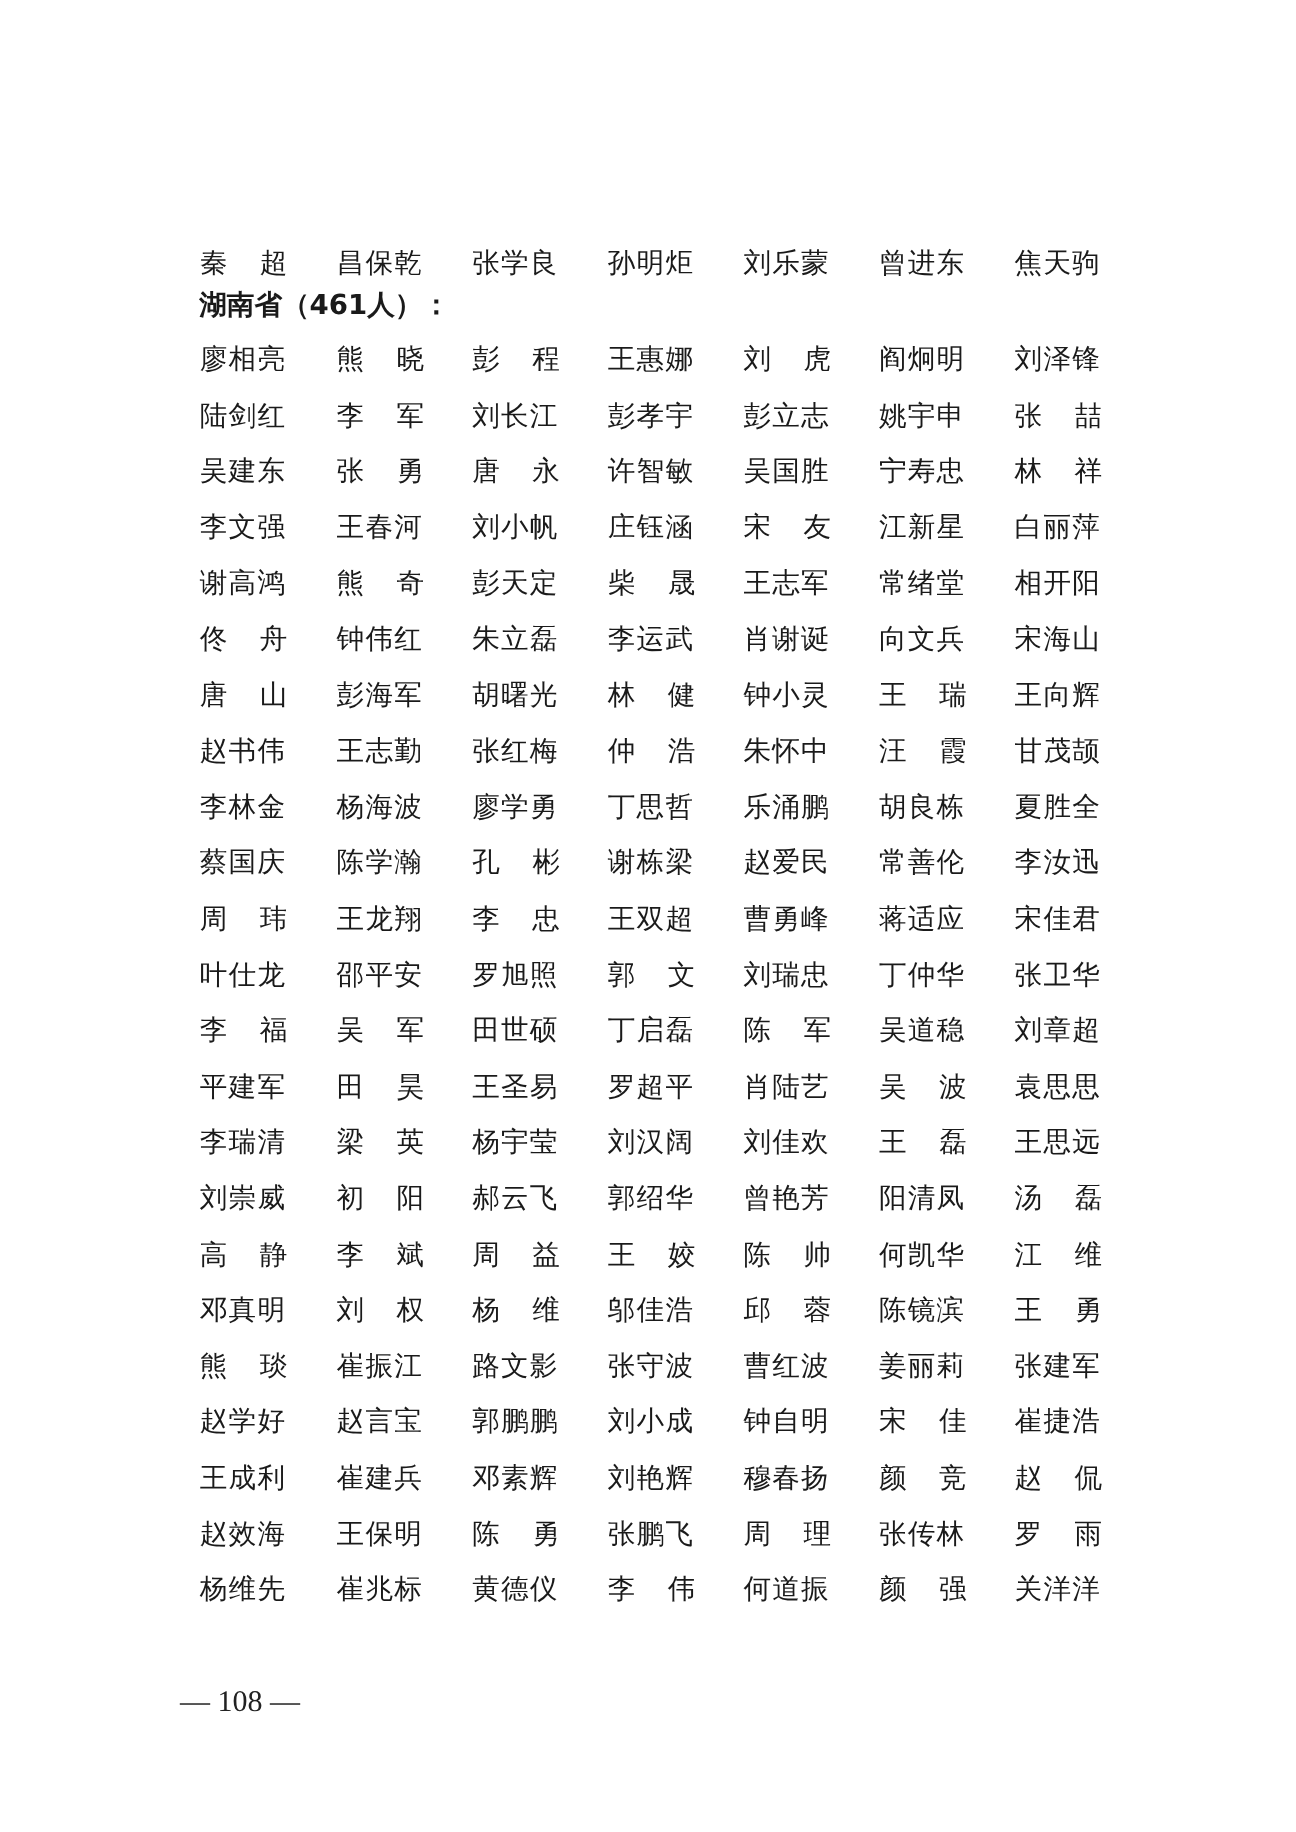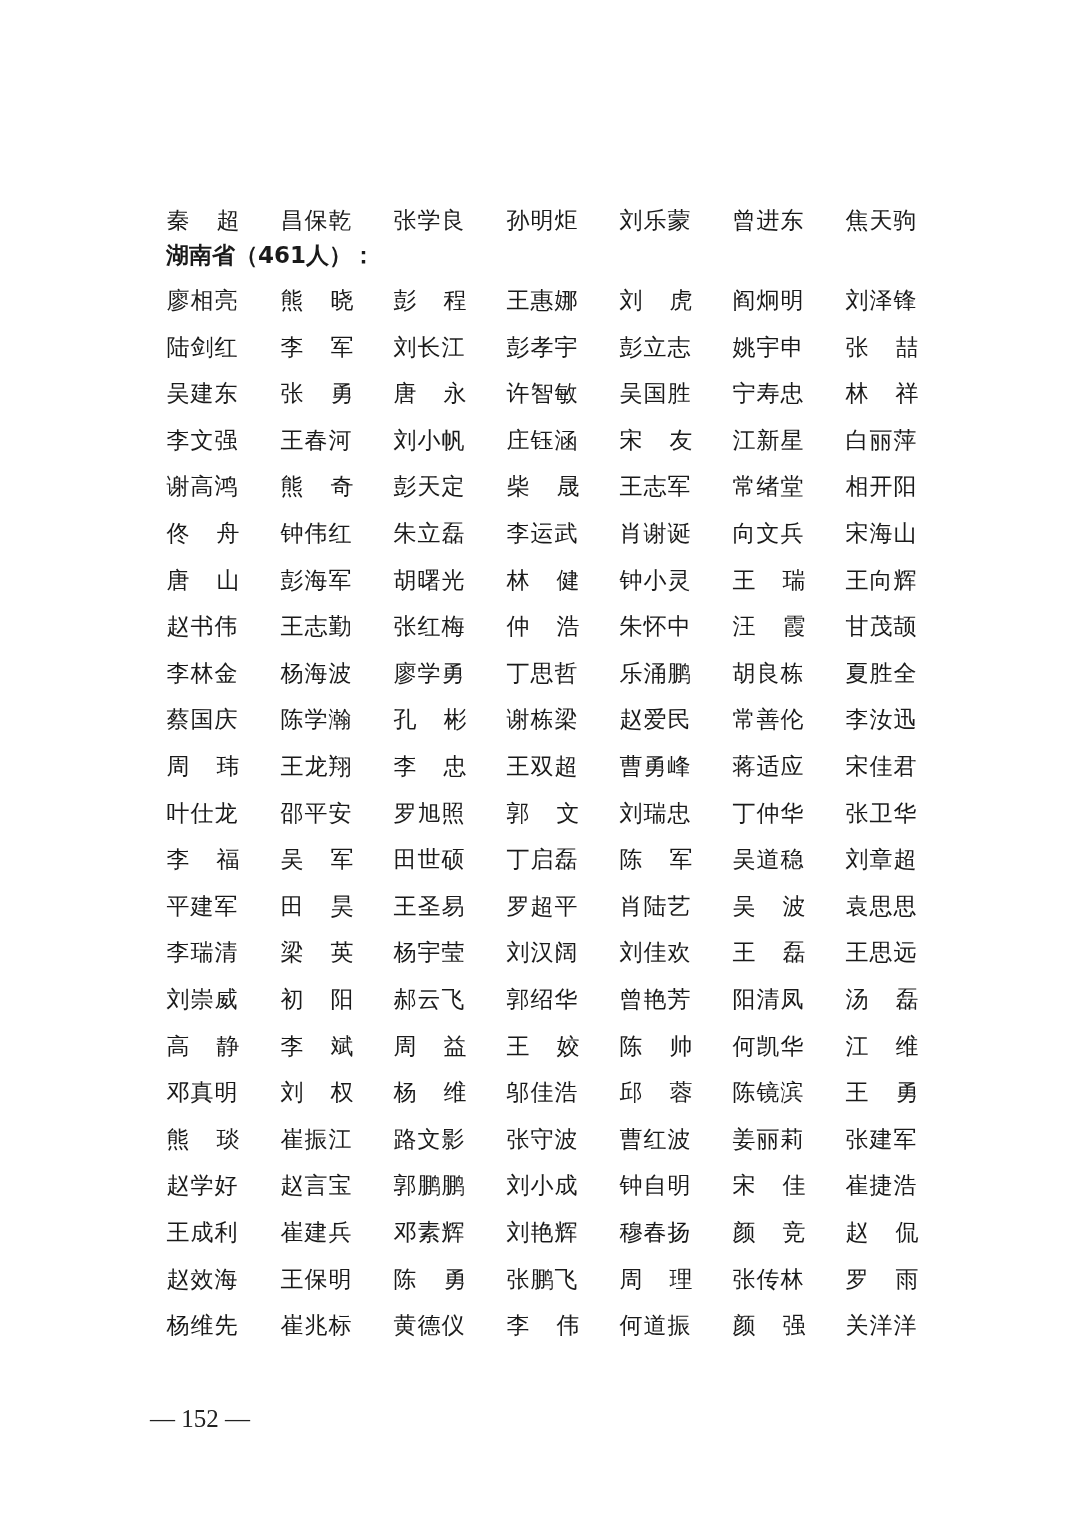--- a/index.html
+++ b/index.html
@@ -856,14 +856,14 @@
           <span>颜</span>
           <span>强</span>
         </div>
         <div class="name three" style="left: 679px;">
           <span>关</span>
           <span>洋</span>
           <span>洋</span>
         </div>
       </div>
     </div>
-  <div class="footer">— 152 —</div>
+  <div class="footer">— 108 —</div>
 </div>
 
 </body></html>

